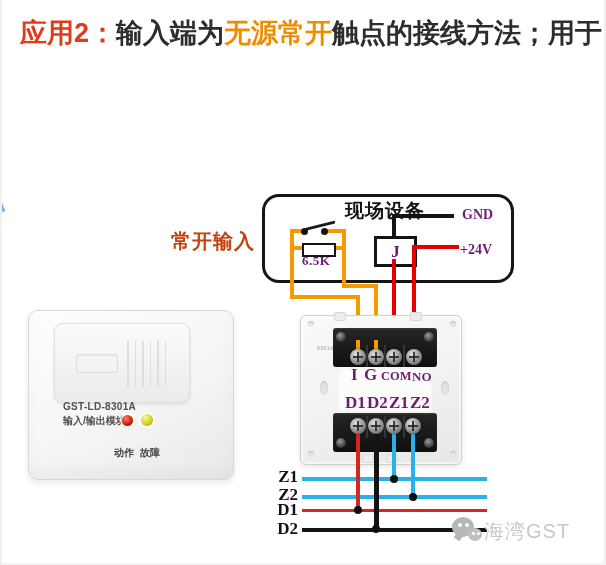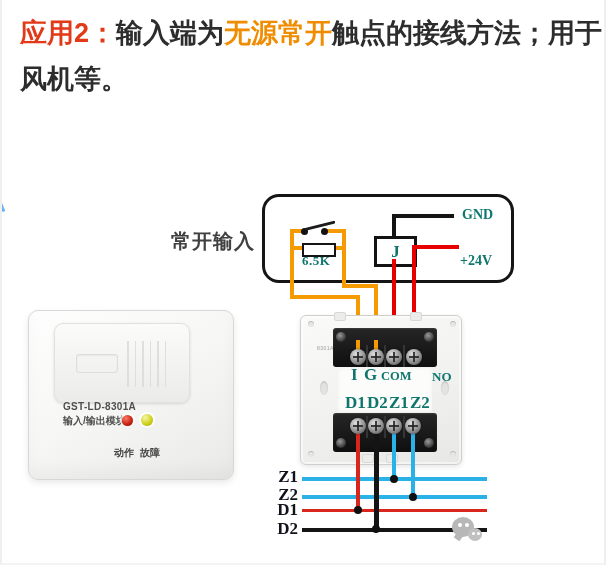--- a/index.html
+++ b/index.html
@@ -8,22 +8,22 @@
   .abs{position:absolute;}
   .frame{position:absolute;inset:0;border-left:2px solid #efefee;border-right:2px solid #efefee;
          border-bottom:2px solid #f3f3f2;pointer-events:none;}
   
   .intro{position:absolute;left:20px;top:10px;width:578px;}
   .intro-line{white-space:nowrap;font-size:27px;line-height:46px;font-weight:700;letter-spacing:0px;color:#2d2d2d;}
   .c-red{color:#e23a18;}
   .c-orange{color:#f08c00;}
   .c-ink{color:#2d2d2d;}
   
-  .lbl-big{position:absolute;font-size:20px;font-weight:700;color:#404040;letter-spacing:1px;}
-  .serif{font-family:"Liberation Serif","DejaVu Serif",serif;font-weight:700;color:#0f766e;}
+  .lbl-big{position:absolute;font-size:20px;font-weight:700;color:#c2410c;letter-spacing:1px;}
+  .serif{font-family:"Liberation Serif","DejaVu Serif",serif;font-weight:700;color:#701a75;}
   
   .fieldbox{position:absolute;left:262px;top:194px;width:246px;height:83px;border:3px solid #151515;border-radius:17px;background:transparent;}
   .fieldtitle{position:absolute;left:262px;top:198px;width:246px;text-align:center;font-size:19px;font-weight:700;color:#141414;letter-spacing:1px;}
   .jbox{position:absolute;left:374px;top:236px;width:37px;height:25px;border:3px solid #131313;background:#ffffff;
         display:flex;align-items:center;justify-content:center;font-size:17px;}
   .resistor{position:absolute;left:302px;top:243px;width:30px;height:10px;border:2px solid #151515;background:#ffffff;}
   
   .wire{position:absolute;}
   .w-orange{background:#f59a00;}
   .w-red{background:#e60000;}
@@ -83,28 +83,28 @@
   .wm-text{position:absolute;left:484px;top:518px;font-size:20px;color:#c8c8c8;letter-spacing:1px;}
   .artifact{position:absolute;left:0px;top:199px;width:3px;height:13px;background:#6db1f0;transform:rotate(-22deg);}
 </style>
 </head>
 <body>
 
 <div class="stage">
 
   <div class="intro">
     <div class="intro-line"><span class="c-red">应用2：</span><span class="c-ink">输入端为</span><span class="c-orange">无源常开</span><span class="c-ink">触点的接线方法；用于</span></div>
-    <div class="intro-line"><span class="c-ink">风机等。</span></div>
   </div>
 
   <div class="fieldbox"></div>
+  <div class="fieldtitle">现场设备</div>
   <div class="lbl-big" style="left:171px;top:228px;">常开输入</div>
 
   <div class="abs serif" style="left:462px;top:207px;font-size:14px;">GND</div>
-  <div class="abs serif" style="left:460px;top:253px;font-size:14px;text-align:center;">+24V</div>
+  <div class="abs serif" style="left:460px;top:242px;font-size:14px;text-align:center;">+24V</div>
 
   <div class="wire w-black" style="left:392px;top:214px;width:62px;height:3.5px;"></div>
   <div class="wire w-black" style="left:392px;top:214px;width:3.5px;height:25px;"></div>
 
   <div class="jbox serif">
       <span>J</span>
     </div>
 
   <div class="wire w-red" style="left:413px;top:245px;width:46px;height:4px;"></div>
   <div class="wire w-red" style="left:412px;top:245px;width:4px;height:109px;"></div>
@@ -152,21 +152,21 @@
   <div class="wire w-orange" style="left:356px;top:340px;width:4px;height:12px;"></div>
   <div class="wire w-orange" style="left:374px;top:340px;width:4px;height:12px;"></div>
   <div class="screw" style="left:350px;top:349px;"></div>
   <div class="screw" style="left:368px;top:349px;"></div>
   <div class="screw" style="left:386px;top:349px;"></div>
   <div class="screw" style="left:406px;top:349px;"></div>
 
   <div class="term-top-lbl serif" style="left:351px;top:365px;">I</div>
   <div class="term-top-lbl serif" style="left:364px;top:365px;">G</div>
   <div class="term-sm serif" style="left:381px;top:369px;">COM</div>
-  <div class="term-sm serif" style="left:432px;top:369px;font-size:13px;">NO</div>
+  <div class="term-sm serif" style="left:412px;top:369px;font-size:13px;">NO</div>
 
   <div class="term-top-lbl serif" style="left:345px;top:393px;">D1</div>
   <div class="term-top-lbl serif" style="left:367px;top:393px;">D2</div>
   <div class="term-top-lbl serif" style="left:389px;top:393px;">Z1</div>
   <div class="term-top-lbl serif" style="left:410px;top:393px;">Z2</div>
 
   <div class="blk" style="top:413px;"></div>
   <div class="sep" style="left:366px;top:416px;height:22px;"></div>
   <div class="sep" style="left:384px;top:416px;height:22px;"></div>
   <div class="sep" style="left:403px;top:416px;height:22px;"></div>
@@ -207,16 +207,17 @@
   <div class="led-lbl" style="left:114px;">动作</div>
   <div class="led-lbl" style="left:140px;">故障</div>
 
   <div class="wm-bubble" style="left:452px;top:517px;width:22px;height:20px;"></div>
   <div class="wm-tail" style="left:455px;top:533px;"></div>
   <div class="wm-eye" style="left:458px;top:523px;width:4px;height:4px;"></div>
   <div class="wm-eye" style="left:465px;top:523px;width:4px;height:4px;"></div>
   <div class="wm-bubble" style="left:468px;top:528px;width:14px;height:13px;background:#c0c0c0;"></div>
   <div class="wm-eye" style="left:472px;top:532px;width:3px;height:3px;"></div>
   <div class="wm-eye" style="left:477px;top:532px;width:3px;height:3px;"></div>
+  <div class="wm-text">海湾GST</div>
 
   <div class="artifact"></div>
   <div class="frame"></div>
 </div>
 
 </body></html>

